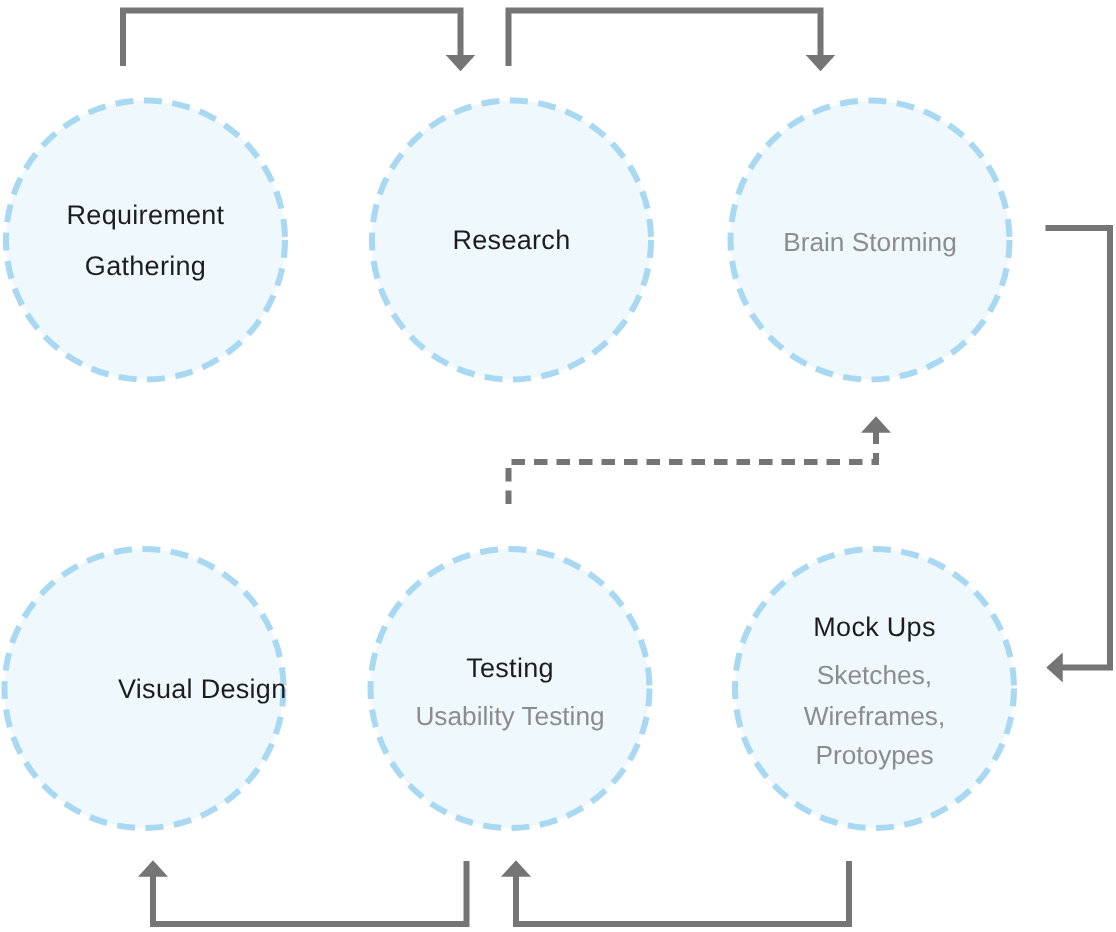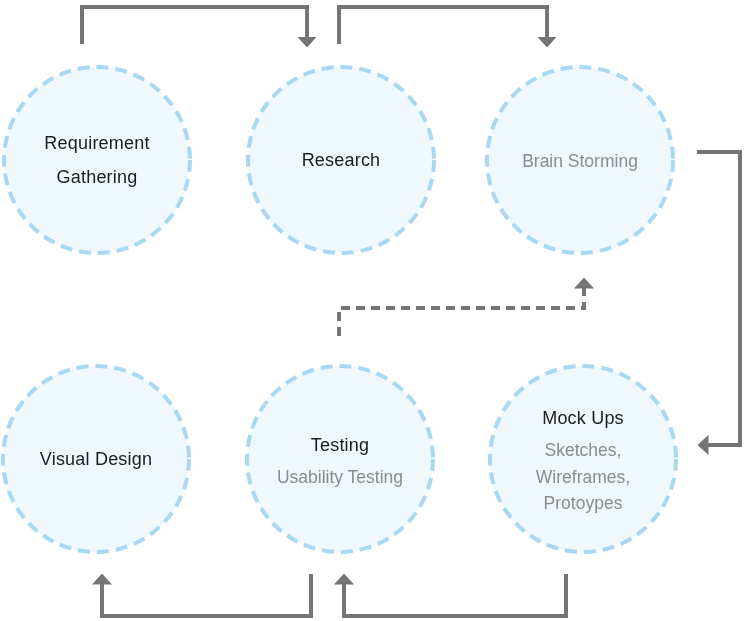--- a/index.html
+++ b/index.html
@@ -67,21 +67,21 @@
     font-size: 17.5px;
     color: var(--subtitle-text);
     line-height: 1.52;
     white-space: pre-line;
     margin-top: 2px;
   }
   
   .pos-requirement { left: 2px;   top: 65px; }
   .pos-research    { left: 246px; top: 65px; }
   .pos-ideation    { left: 485px; top: 65px; }
-  .pos-visual      { left: 1px;   top: 364px; }
+  .pos-visual      { left: 1px;   top: 364px; align-items: flex-end; }
   .pos-testing     { left: 245px; top: 364px; }
   .pos-mockups     { left: 488px; top: 364px; }
 </style>
 </head>
 <body>
 
 <div class="stage">
 
   <svg width="744" height="621" viewBox="0 0 744 621">
     <defs>

